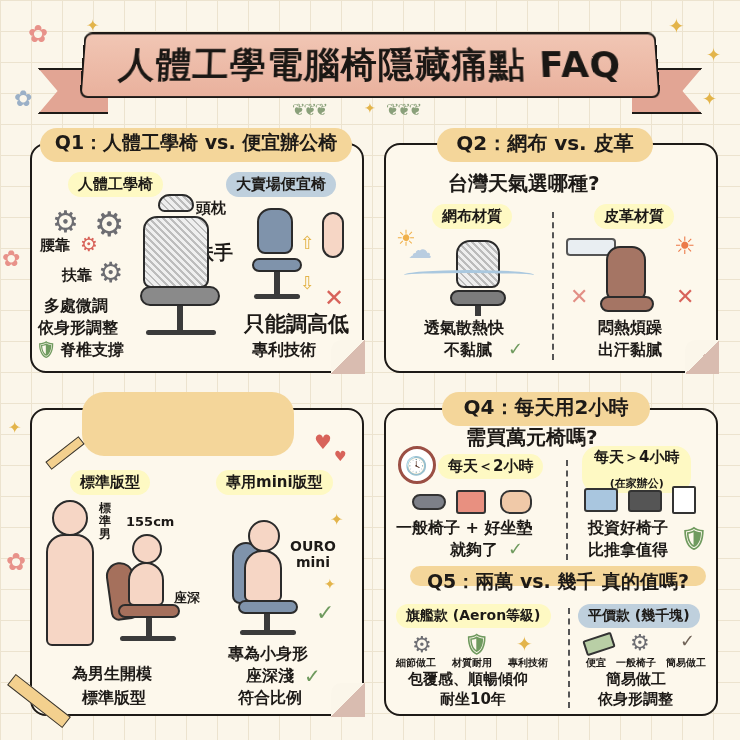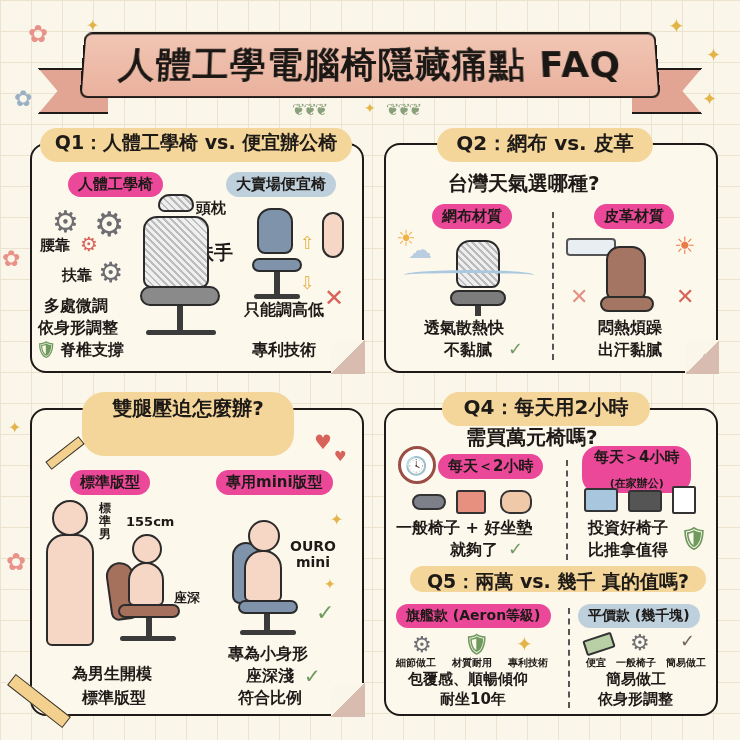--- a/index.html
+++ b/index.html
@@ -39,21 +39,21 @@
   .card-fold {
     position: absolute; right: -3px; bottom: -3px; width: 34px; height: 34px;
     background: linear-gradient(135deg, #fbf6ea 50%, #d9bcb0 50%);
     border-top-left-radius: 10px;
   }
   .q-pill {
     position: absolute; background: #f4d69a; border-radius: 22px;
     font-weight: 800; text-align: center; color: #1d1a17; line-height: 1.25;
   }
   .sub-pill {
-    position: absolute; background: #ec4899; border-radius: 16px;
+    position: absolute; background: #fef9c3; border-radius: 16px;
     font-weight: 800; text-align: center; font-size: 15px; padding: 3px 10px;
   }
   .sub-pill.blue { background: #bfd0dd; }
   .txt { position: absolute; font-weight: 800; text-align: center; line-height: 1.3; }
   .dash-v { position: absolute; width: 0; border-left: 2px dashed #555; }
 
   .icon { position: absolute; display: flex; align-items: center; justify-content: center; }
   .check { color: #6f9a5e; font-weight: 900; }
   .cross { color: #d8635a; font-weight: 900; }
   .gear { color: #6d6d72; }
@@ -122,21 +122,21 @@
   <div class="chair-back" style="left:257px;top:208px;width:36px;height:46px;background:#7f93ab;"></div>
   <div class="chair-seat" style="left:252px;top:258px;width:50px;height:14px;background:#7f93ab;"></div>
   <div class="chair-pole" style="left:274px;top:272px;height:22px;"></div>
   <div class="chair-base" style="left:254px;top:294px;width:46px;"></div>
 </div>
 <span class="icon" style="left:300px;top:232px;font-size:18px;color:#e3b44a;">⇧</span>
 <span class="icon" style="left:300px;top:272px;font-size:18px;color:#e3b44a;">⇩</span>
 <div class="figure-body abs" style="left:322px;top:212px;width:22px;height:46px;border-radius:14px;"></div>
 <span class="icon cross" style="left:324px;top:284px;font-size:24px;">✕</span>
 
-<div class="txt" style="left:244px;top:300px;font-size:16px;">只能調高低</div>
+<div class="txt" style="left:244px;top:311px;font-size:21px;">只能調高低</div>
 <div class="txt" style="left:252px;top:340px;font-size:16px;">專利技術</div>
 
 <div class="card" style="left:384px;top:143px;width:334px;height:230px;">
   <div class="card-fold"></div>
 </div>
 <div class="q-pill" style="left:437px;top:128px;width:216px;height:34px;font-size:20px;padding-top:3px;">Q2：網布 vs. 皮革</div>
 <div class="txt" style="left:448px;top:170px;font-size:20px;">台灣天氣選哪種?</div>
 <div class="sub-pill" style="left:432px;top:204px;">網布材質</div>
 <div class="sub-pill" style="left:594px;top:204px;">皮革材質</div>
 <div class="dash-v" style="left:552px;top:212px;height:148px;"></div>
@@ -162,21 +162,20 @@
 <div class="txt" style="left:424px;top:318px;font-size:16px;">透氣散熱快</div>
 <div class="txt" style="left:444px;top:340px;font-size:16px;">不黏膩</div>
 <span class="icon check" style="left:508px;top:338px;font-size:18px;">✓</span>
 <div class="txt" style="left:598px;top:318px;font-size:16px;">悶熱煩躁</div>
 <div class="txt" style="left:598px;top:340px;font-size:16px;">出汗黏膩</div>
 
 <div class="card" style="left:30px;top:408px;width:334px;height:308px;">
   <div class="card-fold"></div>
 </div>
 <div class="q-pill" style="left:82px;top:392px;width:212px;height:64px;font-size:20px;padding-top:4px;">
-  <div>雙腿壓迫怎麼辦?</div>
 </div>
 <span class="icon" style="left:314px;top:430px;font-size:20px;color:#d8635a;">♥</span>
 <span class="icon" style="left:334px;top:448px;font-size:14px;color:#d8635a;">♥</span>
 <div class="abs" style="left:44px;top:448px;width:42px;height:10px;background:#f3d08e;border:1.5px solid #333;transform:rotate(-38deg);"></div>
 
 <div class="sub-pill" style="left:70px;top:470px;">標準版型</div>
 <div class="sub-pill" style="left:216px;top:470px;">專用mini版型</div>
 
 <div>
   <div class="figure-head" style="left:52px;top:500px;width:36px;height:36px;"></div>
@@ -237,21 +236,21 @@
 <div class="txt" style="left:450px;top:540px;font-size:16px;">就夠了</div>
 <span class="icon check" style="left:508px;top:538px;font-size:18px;">✓</span>
 
 <div class="abs" style="left:584px;top:488px;width:34px;height:24px;background:#a9c6df;border:2px solid #333;border-radius:3px;"></div>
 <div class="abs" style="left:628px;top:490px;width:34px;height:22px;background:#555;border:2px solid #333;border-radius:3px;"></div>
 <div class="abs" style="left:672px;top:486px;width:24px;height:28px;background:#fff;border:2px solid #333;border-radius:2px;"></div>
 <div class="txt" style="left:588px;top:518px;font-size:16px;">投資好椅子</div>
 <div class="txt" style="left:588px;top:540px;font-size:16px;">比推拿值得</div>
 <span class="icon check" style="left:680px;top:526px;font-size:22px;">🛡</span>
 
-<div class="q-pill" style="left:410px;top:566px;width:296px;height:26px;font-size:19px;padding-top:4px;">Q5：兩萬 vs. 幾千 真的值嗎?</div>
+<div class="q-pill" style="left:410px;top:566px;width:296px;height:20px;font-size:19px;padding-top:4px;">Q5：兩萬 vs. 幾千 真的值嗎?</div>
 <div class="sub-pill" style="left:396px;top:604px;font-size:14px;">旗艦款 (Aeron等級)</div>
 <div class="sub-pill blue" style="left:578px;top:604px;font-size:14px;">平價款 (幾千塊)</div>
 <div class="dash-v" style="left:568px;top:608px;height:100px;"></div>
 
 <span class="icon gear" style="left:412px;top:632px;font-size:22px;">⚙</span>
 <span class="icon check" style="left:464px;top:632px;font-size:20px;">🛡</span>
 <span class="icon" style="left:516px;top:632px;font-size:20px;color:#e3b44a;">✦</span>
 <div class="txt" style="left:396px;top:656px;font-size:10px;">細節做工</div>
 <div class="txt" style="left:452px;top:656px;font-size:10px;">材質耐用</div>
 <div class="txt" style="left:508px;top:656px;font-size:10px;">專利技術</div>

